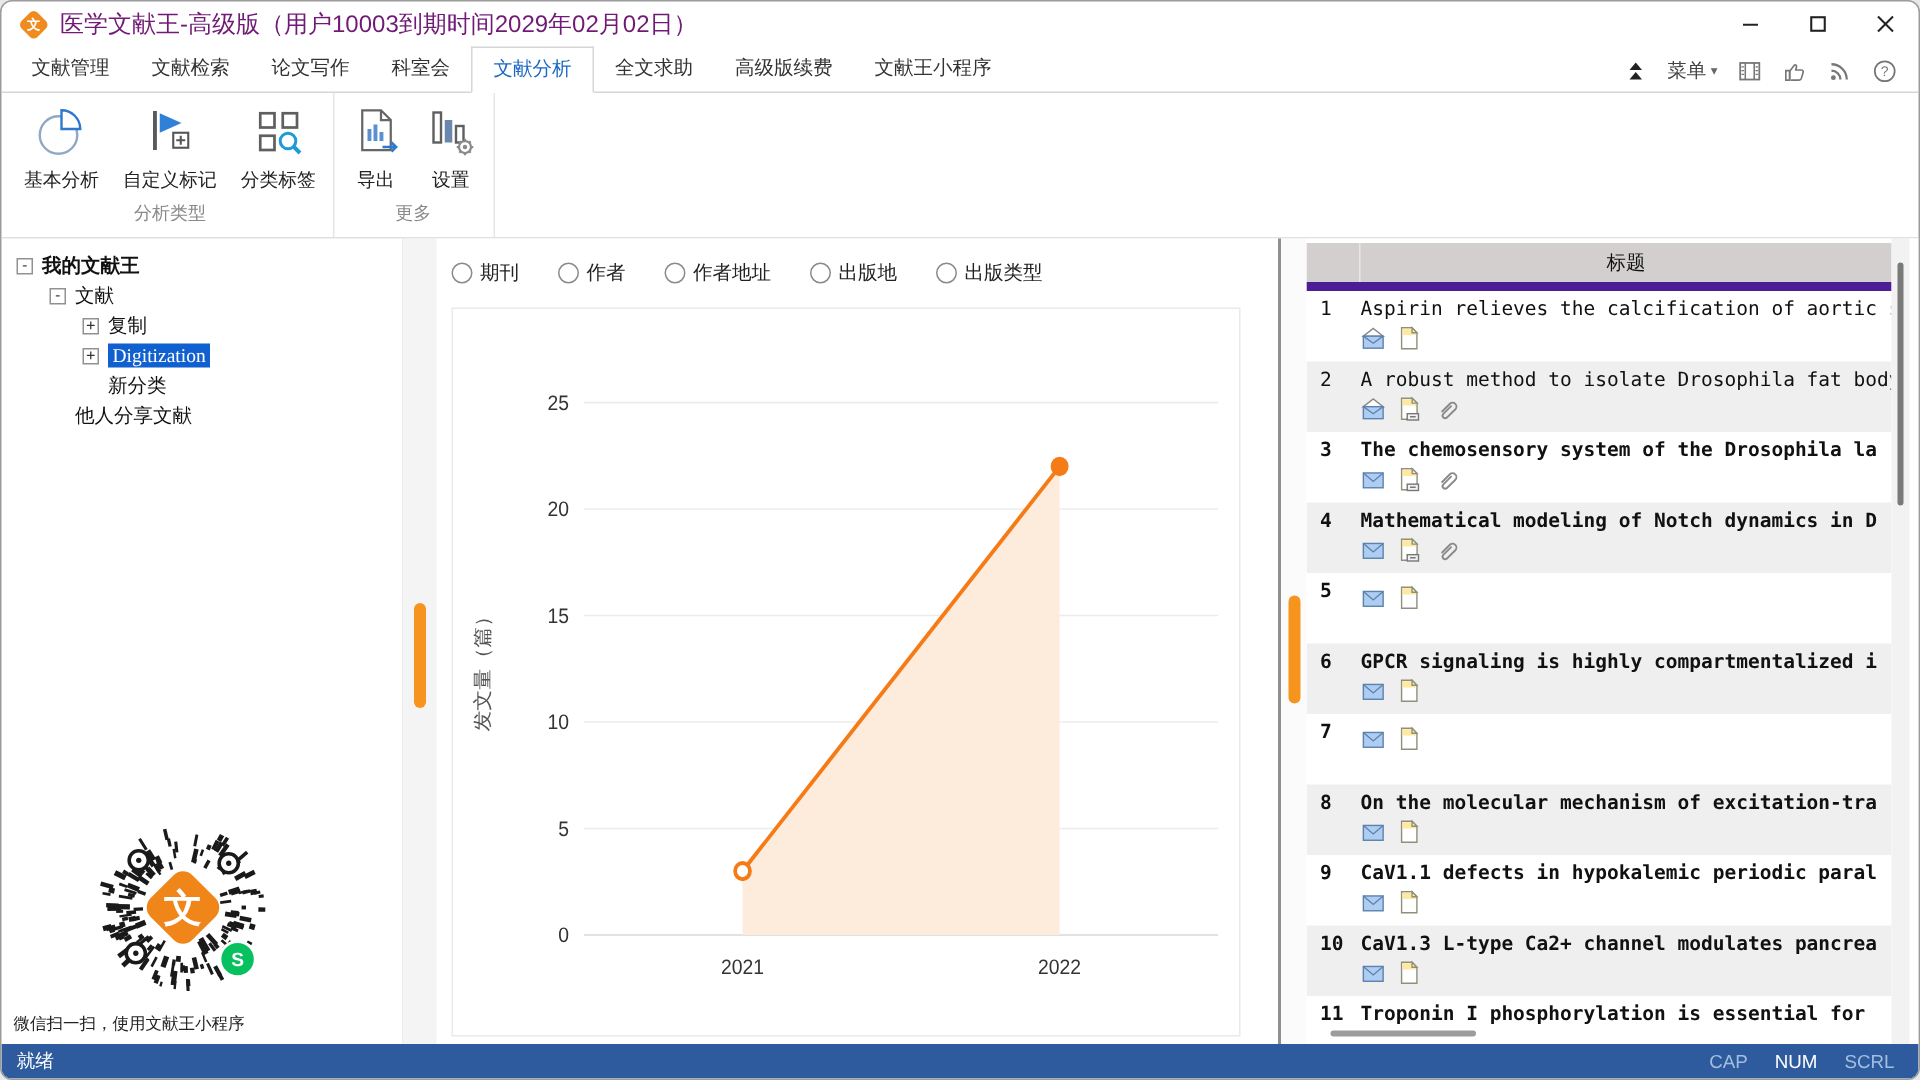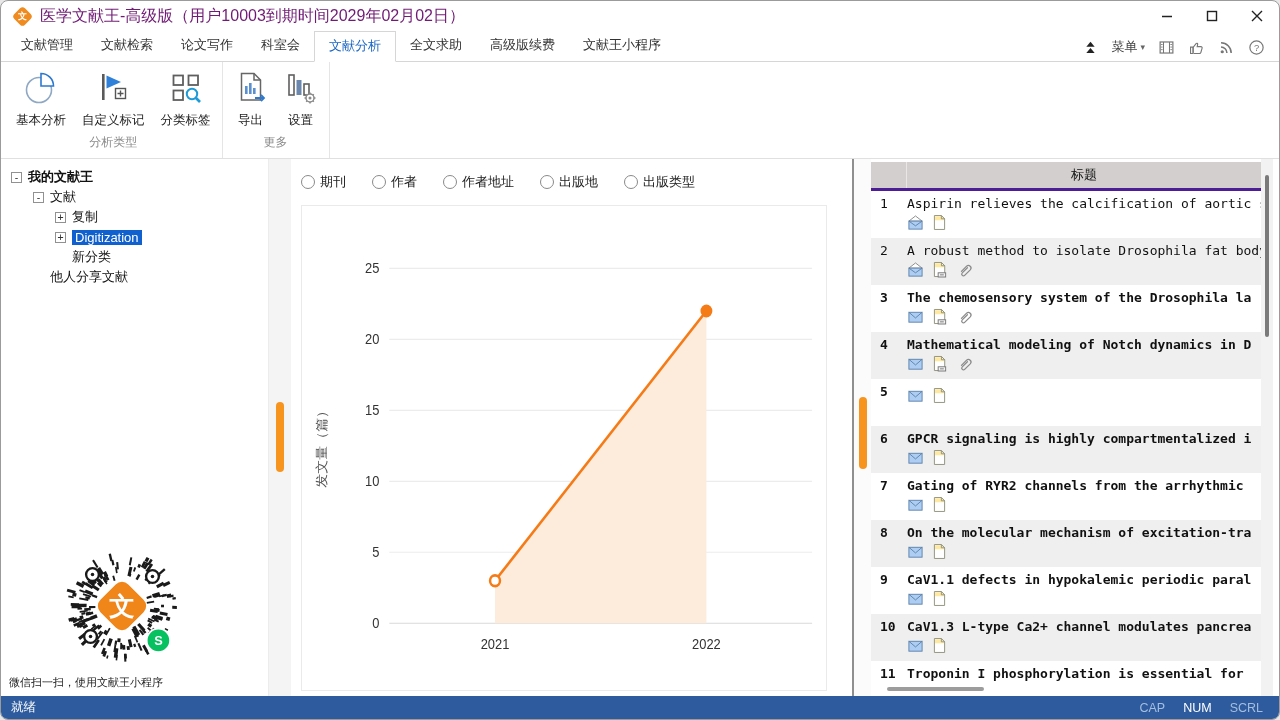--- a/index.html
+++ b/index.html
@@ -33,21 +33,21 @@
   .rgrouplabel{ text-align:center; font-size:12px; color:#8a8a8a; padding:2px 0 7px; }
 
   
   .main{ flex:1; display:flex; min-height:0; }
 
   .left-panel{ flex:0 0 268px; position:relative; border-right:1px solid #ececec; padding-top:8px; }
   .titem{ height:20px; display:flex; align-items:center; font-size:13px; color:#111; }
   .titem .toggle{ width:11px; height:11px; flex:0 0 11px; border:1px solid #919191; background:#fff;
                   font:10px/9px "DejaVu Sans Mono",monospace; text-align:center; color:#333; margin-right:6px; }
   .titem .spacer{ width:17px; flex:0 0 17px; }
-  .titem .tlabel.selected{ background:#1160cf; color:#fff; padding:0 3px; }
+  .titem .tlabel.selected{ background:#1160cf; color:#fff; padding:0 3px;font-family:Liberation Serif, serif; }
   .titem.root .tlabel{ font-weight:bold; }
 
   .qr-block{ position:absolute; left:0; bottom:6px; width:100%; }
   .qr-art{ margin-left:62px; }
   .qr-caption{ font-size:11px; color:#222; padding-left:8px; margin-top:6px; }
 
   .splitter{ flex:0 0 22px; background:#f4f4f4; position:relative; }
   .splitter .handle{ position:absolute; left:50%; transform:translateX(-50%); top:243px;
                      width:8px; height:70px; background:#f7941e; border-radius:5px; }
   .splitter.right{ flex:0 0 19px; background:#fbfbfb; border-left:2px solid #8f8f8f; }
@@ -61,21 +61,21 @@
   .radio{ display:flex; align-items:center; gap:5px; font-size:13px; color:#222; }
   .rdot{ width:14px; height:14px; border-radius:50%; border:1px solid #8a8a8a; background:#fff; position:relative; }
   .radio.sel .rdot{ border-color:#0f62c6; }
   .radio.sel .rdot::after{ content:""; position:absolute; inset:2px; border-radius:50%; background:#0f62c6; }
   .cbtns{ margin-left:auto; display:flex; gap:14px; }
   .btn{ border:1px solid #adadad; border-radius:3px; background:#fff; font-size:12.5px; color:#111; padding:3px 9px; }
   .chart-box{ flex:1; margin:14px 25px 5px 10px; border:1px solid #eaeaea; min-height:0; }
   .chart-box svg{ width:100%; height:100%; display:block; }
 
   .right-panel{ flex:0 0 390px; min-width:0; display:flex; flex-direction:column; padding-top:3px; background:#fff; }
-  .list-header{ flex:0 0 26px; display:flex; background:#d2cfce; border-bottom:3px solid #4c1d95; }
+  .list-header{ flex:0 0 26px; display:flex; background:#d2cfce; border-bottom:6px solid #4c1d95; }
   .lh-num{ width:36px; border-right:1px solid #e9e7e5; }
   .lh-title{ flex:1; text-align:center; font-size:13px; color:#111; line-height:26px; }
   .list-rows{ flex:1; overflow:hidden; }
   .lrow{ height:47px; display:flex; padding-top:5px; }
   .lrow.alt{ background:#efefef; }
   .lnum{ width:36px; flex:0 0 36px; padding-left:9px; font:13px "DejaVu Sans Mono",monospace; color:#111; }
   .lcontent{ flex:1; min-width:0; }
   .ltitle{ font:13px "DejaVu Sans Mono",monospace; color:#111; white-space:nowrap; overflow:hidden; }
   .lrow.bold .ltitle,.lrow.bold .lnum{ font-weight:bold; }
   .licons{ display:flex; align-items:center; gap:9px; margin-top:3px; }
@@ -644,21 +644,20 @@
                     <path d="M2.2,2.2 H8.7 L11.8,5.2 V6.6 H2.2 Z" fill="#ffe9a0"></path>
                     <path d="M9,1.5 L12.5,5 H9 Z" fill="#fff3c8" stroke="#8f8f7a" stroke-width="1"></path>
                   </svg>
                 </span>
               </div>
             </div>
           </div>
           <div class="lrow bold">
             <div class="lnum">7</div>
             <div class="lcontent">
-              <div class="ltitle">Gating of RYR2 channels from the arrhythmic</div>
               <div class="licons">
                 <span class="qicon">
                   <svg viewBox="0 0 18 17" width="17" height="16">
                     <rect x="2" y="3.5" width="14" height="10.5" fill="#aecdf2" stroke="#5d82ad" stroke-width="1"></rect>
                     <polyline points="2,3.5 9,9.5 16,3.5" fill="none" stroke="#5d82ad" stroke-width="1"></polyline>
                   </svg>
                 </span>
                 <span class="qicon">
                   <svg viewBox="0 0 14 18" width="13" height="17">
                     <path d="M1.5,1.5 H9 L12.5,5 V16.5 H1.5 Z" fill="#fff" stroke="#8f8f7a" stroke-width="1"></path>

